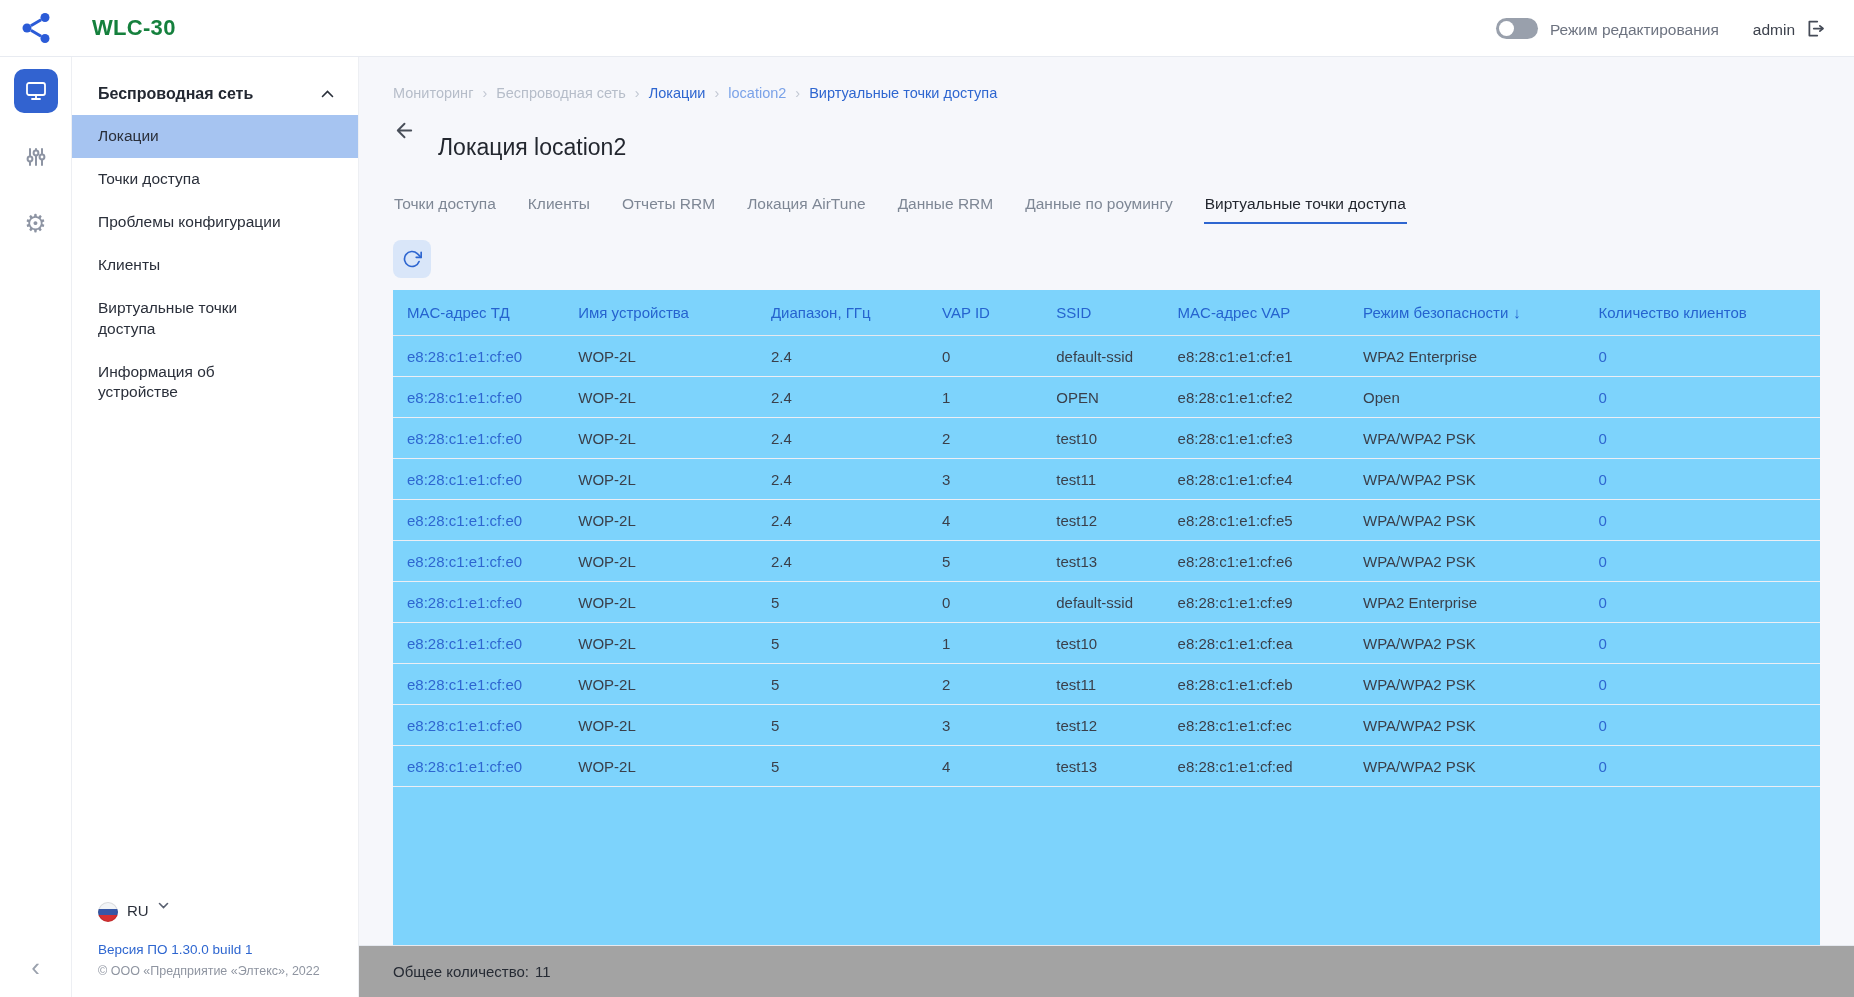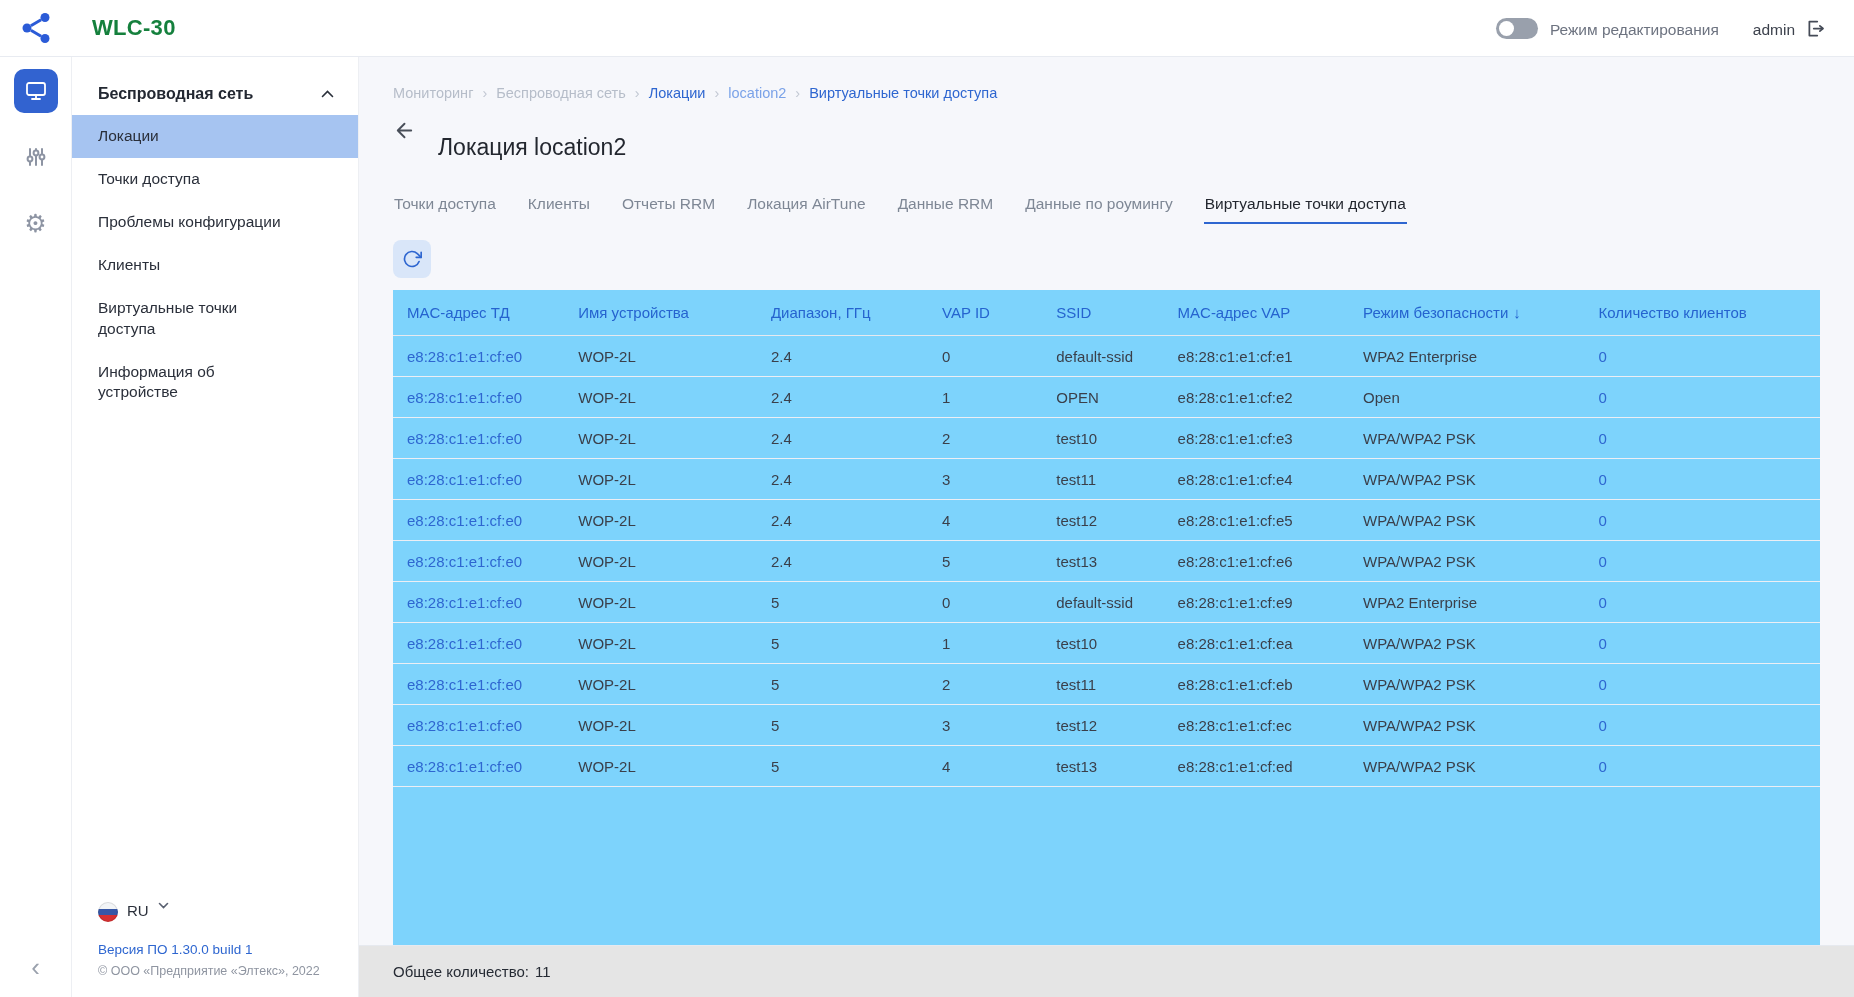--- a/index.html
+++ b/index.html
@@ -73,21 +73,21 @@
   .table-area{flex:1;min-height:0;padding:0 34px;display:flex;flex-direction:column}
   .table-card{background:#7dd3fc;flex:1;overflow:auto}
   table{width:100%;border-collapse:collapse;table-layout:fixed}
   th{height:46px;text-align:left;padding:0 14px;color:#2563cf;font-weight:normal;font-size:15px;
      border-bottom:1px solid #e6e9ef;white-space:nowrap;overflow:hidden;cursor:pointer}
   td{height:41px;padding:0 14px;font-size:15px;color:#3a3f4a;border-bottom:1px solid #eceef4;
      white-space:nowrap;overflow:hidden;text-overflow:ellipsis}
   td.link{color:#2e66d0;cursor:pointer}
   .sort-icon{color:#2563cf;margin-left:5px}
 
-  .footer-bar{flex:0 0 auto;background:#e5e5e5;border-top:1px solid #e6e9ef;padding:17px 34px;
+  .footer-bar{flex:0 0 auto;background:#a3a3a3;border-top:1px solid #e6e9ef;padding:17px 34px;
               font-size:15px;color:#262b34;display:flex;gap:6px}
 </style>
 </head>
 <body>
 
 <div class="app">
 
   <div class="header">
     <div class="logo-cell">
       <svg width="36" height="36" viewBox="0 0 24 24" fill="none" stroke="#2b5bd7" stroke-width="2">

